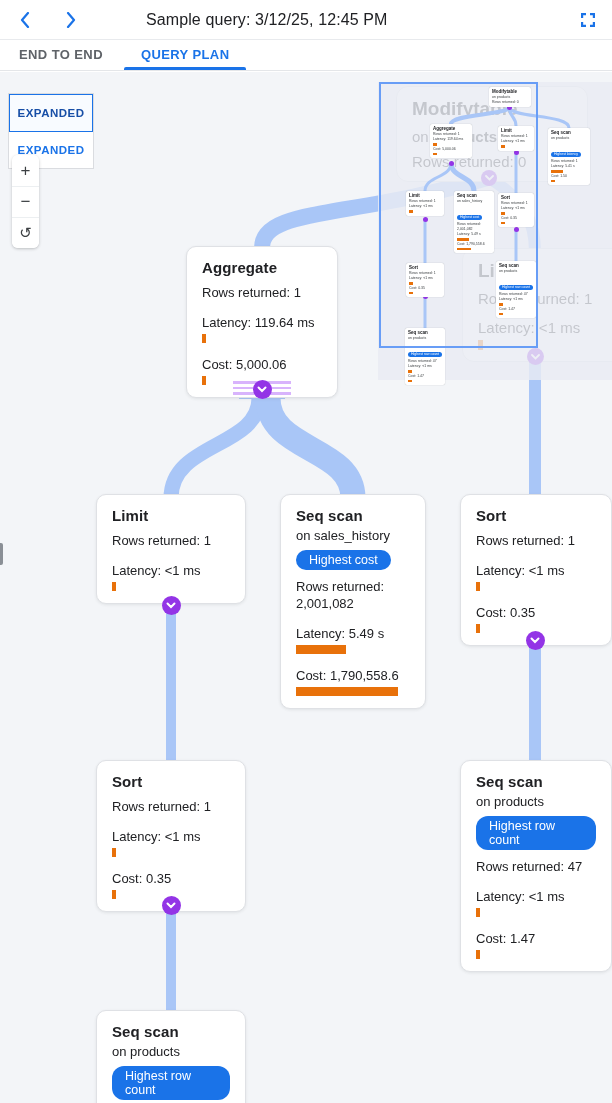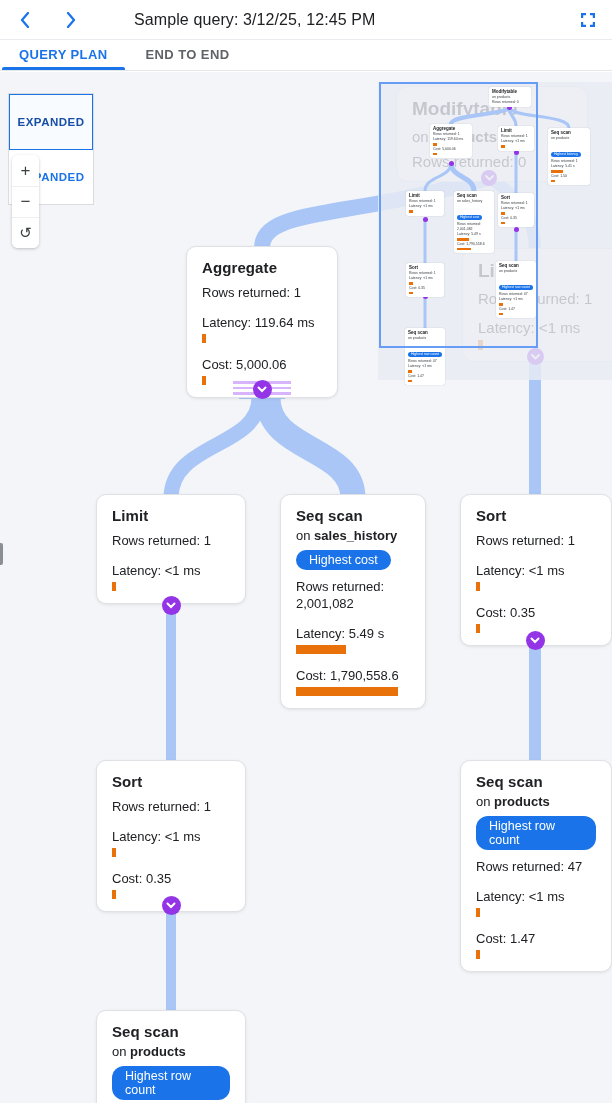--- a/index.html
+++ b/index.html
@@ -4,42 +4,42 @@
 <style>
   * { box-sizing: border-box; margin: 0; padding: 0; }
   html,body { width:612px; height:1103px; overflow:hidden; background:#fff;
     font-family:"Liberation Sans", sans-serif; color:#202124; }
 
   
   .header { height:40px; display:flex; align-items:center; padding:0 14px; background:#fff;
     border-bottom:1px solid #e8eaed; }
   .nav-ic { width:22px; height:22px; display:flex; align-items:center; justify-content:center;
     cursor:pointer; margin-right:24px; }
-  .title { font-size:16px; margin-left:28px; letter-spacing:.1px; }
+  .title { font-size:16px; margin-left:40px; letter-spacing:.1px; }
   .fs-ic { margin-left:auto; width:20px; height:20px; display:flex; align-items:center; justify-content:center; }
 
   
   .tabbar { height:31px; display:flex; background:#fff; border-bottom:1px solid #e4e6e9; position:relative; }
   .tab { font-size:13px; font-weight:bold; letter-spacing:.4px; line-height:30px; padding:0 19px;
     color:#5f6368; position:relative; cursor:pointer; }
   .tab.active { color:#1a73e8; }
   .tab.active::after { content:""; position:absolute; left:2px; right:2px; bottom:0; height:3px;
     background:#1a73e8; border-radius:2px 2px 0 0; }
 
   
   .canvas { position:absolute; top:72px; left:0; width:612px; height:1031px;
     background:#f3f5f8; overflow:hidden; }
   svg.edges { position:absolute; left:0; top:0; z-index:1; }
 
   
   .node { position:absolute; background:#fff; border:1px solid #dfe1e5; border-radius:10px;
     padding:12px 15px; box-shadow:0 1px 3px rgba(60,64,67,.10); z-index:4; }
   .node .t { font-size:15px; font-weight:bold; letter-spacing:.1px; }
   .node .sub { font-size:13px; margin-top:4px; }
-  .node .sub b { font-weight:bold; }
+  .node .sub b { font-weight:normal; }
   .node .ln { font-size:13px; margin-top:8px; line-height:17px; }
   .node .g { margin-top:13px; }
   .badge { display:inline-block; background:#1a73e8; color:#fff; font-size:12.5px;
     padding:3px 13px; border-radius:12px; margin-top:7px; }
   .bar { display:block; height:9px; background:#e8710a; margin-top:3px; }
   .b4 { width:4px; } .b50 { width:50px; } .b102 { width:102px; }
 
   
   .gnode { position:absolute; background:#fff; border:1px solid #dfe1e5; border-radius:12px;
     padding:11px 15px; z-index:2; }
@@ -51,21 +51,21 @@
   .chev { position:absolute; width:19px; height:19px; border-radius:50%; background:#9334e6;
     display:flex; align-items:center; justify-content:center; z-index:5; cursor:pointer; }
   .chev.small { width:16px; height:16px; z-index:2; }
   .stripes { position:absolute; left:233px; top:309px; width:58px; height:16px; z-index:4;
     background:repeating-linear-gradient(180deg,#d8b4fc 0 2.5px,#ffffff 2.5px 5.5px); }
 
   
   .vtoggle { position:absolute; left:8px; top:21px; width:86px; background:#fff;
     border:1px solid #dadce0; z-index:6; }
   .vbtn { font-size:11.5px; font-weight:bold; letter-spacing:.5px; color:#1a73e8; text-align:center;
-    padding:21px 0; cursor:pointer; background:#fff; }
+    padding:12px 0; cursor:pointer; background:#fff; }
   .vbtn.sel { border:1px solid #1a73e8; color:#174ea6; background:#f8fbff; }
 
   
   .zpanel { position:absolute; left:12px; top:83px; width:27px; background:#fff; border-radius:6px;
     box-shadow:0 1px 3px rgba(60,64,67,.3); z-index:6; overflow:hidden; }
   .zbtn { height:31px; display:flex; align-items:center; justify-content:center; font-size:17px;
     color:#3c4043; cursor:pointer; background:#fff; }
   .zbtn + .zbtn { border-top:1px solid #eceff1; }
   .zbtn.reset { font-size:15px; }
 
@@ -104,22 +104,22 @@
   </span>
   <span class="title">Sample query: 3/12/25, 12:45 PM</span>
   <span class="fs-ic">
     <svg width="16" height="16" viewBox="0 0 16 16" fill="#1a73e8">
       <path d="M1 1h5v2.2H3.2V6H1zM10 1h5v5h-2.2V3.2H10zM1 10h2.2v2.8H6V15H1zM12.8 10H15v5h-5v-2.2h2.8z"></path>
     </svg>
   </span>
 </div>
 
 <div class="tabbar">
+  <div class="tab">END TO END</div>
   <div class="tab active">QUERY PLAN</div>
-  <div class="tab">END TO END</div>
 </div>
 
 <div class="canvas">
 
   <svg class="edges" width="612" height="1031" viewBox="0 0 612 1031">
     <g stroke="#a9c6f7" fill="none">
       <path d="M 262 176 C 262 135, 350 147, 487 106" stroke-width="16"></path>
       <path d="M 489 106 C 525 128, 535 150, 535 180" stroke-width="12"></path>
       <path d="M 535 283 L 535 426" stroke-width="12"></path>
       <path d="M 262 311 L 262 327" stroke-width="46"></path>

